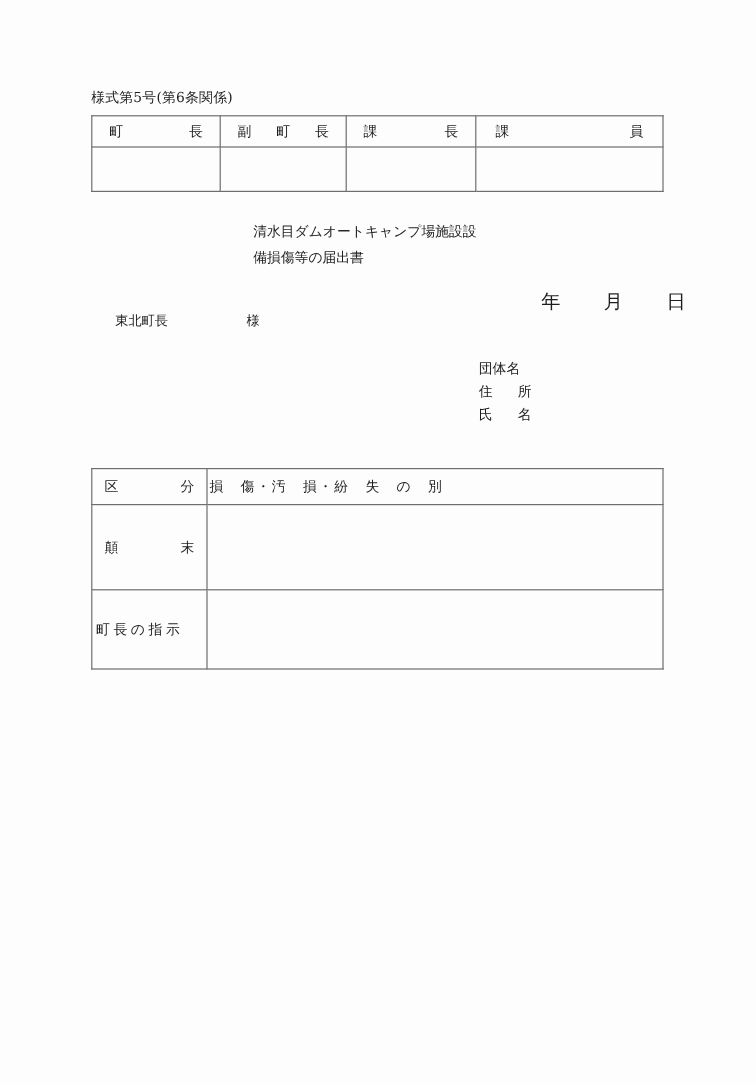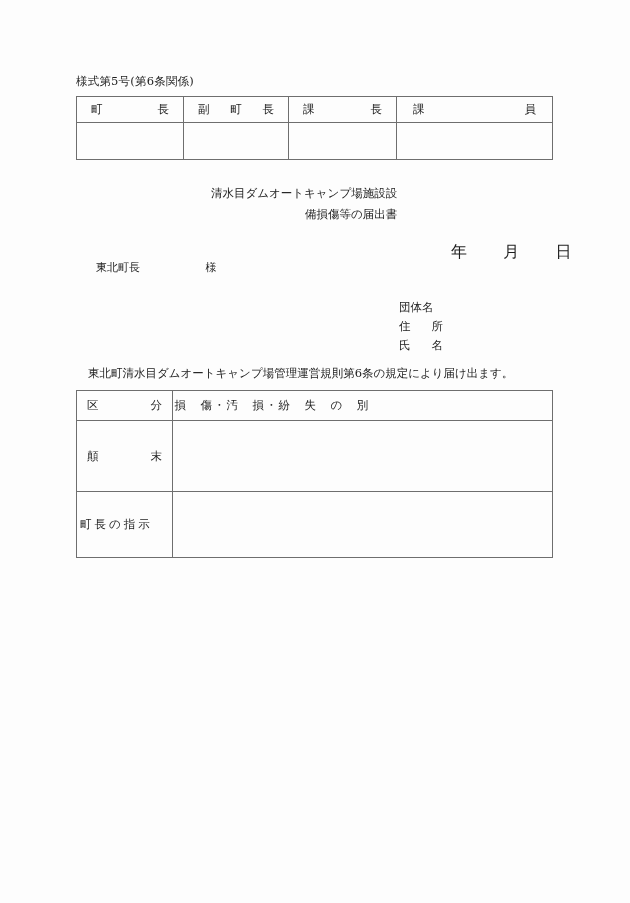--- a/index.html
+++ b/index.html
@@ -69,21 +69,21 @@
 
   
   .doc-title {
     position: absolute;
     left: 211px;
     top: 183px;
     font-size: 11.5px;
     line-height: 21px;
     white-space: nowrap;
   }
-  .doc-title div { white-space: nowrap; text-align: right; }
+  .doc-title div { white-space: nowrap; }
 
   
   .date-line {
     position: absolute;
     left: 451px;
     top: 242px;
     font-size: 16px;
     white-space: nowrap;
   }
   .date-line span { display: inline-block; }
@@ -248,21 +248,20 @@
     <div class="row">
       <span>住</span>
       <span>所</span>
     </div>
     <div class="row">
       <span>氏</span>
       <span>名</span>
     </div>
   </div>
 
-  <div class="statement">東北町清水目ダムオートキャンプ場管理運営規則第6条の規定により届け出ます。</div>
 
   <table class="main-table">
     <colgroup>
       <col style="width:96px">
       <col style="width:380px">
     </colgroup>
     <tbody>
       <tr class="r-head">
         <td class="label">
           <span class="label-spread">

